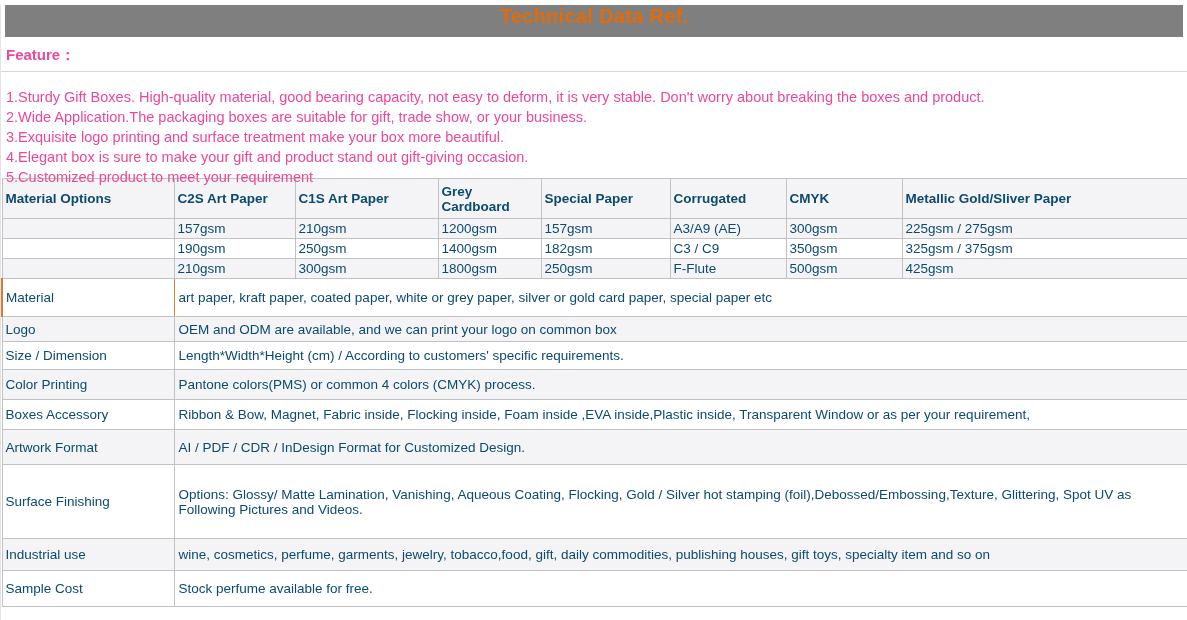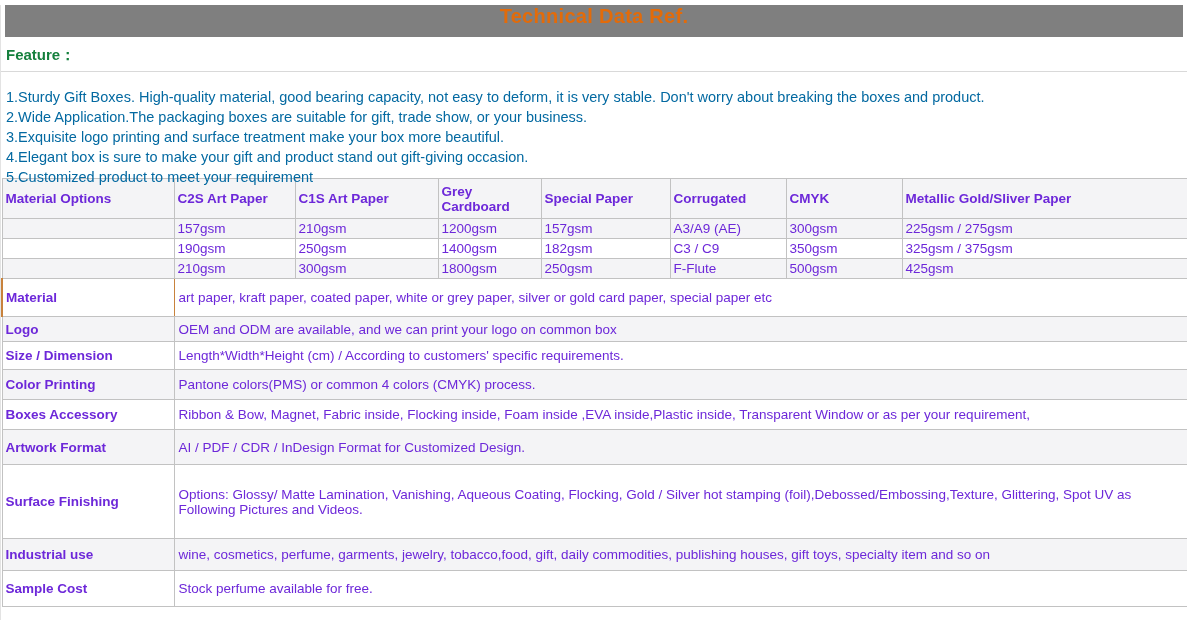--- a/index.html
+++ b/index.html
@@ -24,50 +24,50 @@
     font-size: 20px;
     font-weight: bold;
     letter-spacing: 0.3px;
   }
 
   .feature-heading {
     margin-top: 2px;
     padding: 7px 0 6px 5px;
     font-size: 15px;
     font-weight: bold;
-    color: #15803d;
+    color: #ec4899;
     border-bottom: 1px solid #d9d9d9;
   }
 
   .features {
     padding: 15px 5px 0 5px;
     font-size: 14.5px;
     line-height: 20px;
-    color: #0369a1;
+    color: #ec4899;
     height: 106px;
   }
   .feature-line { white-space: nowrap; }
 
   table.spec {
     width: 1187px;
     border-collapse: collapse;
     table-layout: fixed;
     font-size: 13.5px;
-    color: #6d28d9;
+    color: #0c4a6e;
   }
   table.spec td, table.spec th {
     border: 1px solid #c2c2c2;
     padding: 1px 3px;
     vertical-align: middle;
     text-align: left;
     overflow: hidden;
   }
   table.spec th { font-size: 13.5px; font-weight: bold; }
   tr.alt { background: #f4f4f6; }
-  .label-cell { font-weight: bold; }
+  .label-cell { font-weight: normal; }
   .value-cell { padding-left: 4px !important; }
   
   .accent-left {
     border-left: 2px solid #c8823c !important;
     border-right: 1px solid #c8823c !important;
   }
 </style>
 </head>
 <body>
 

